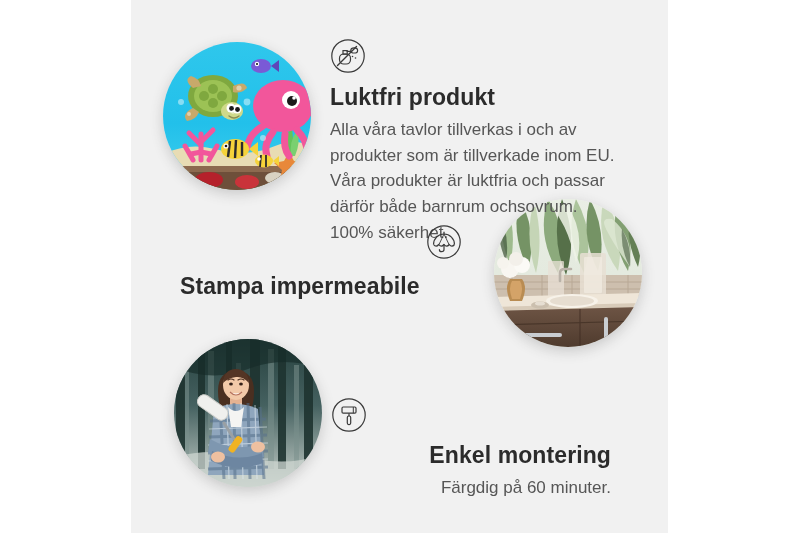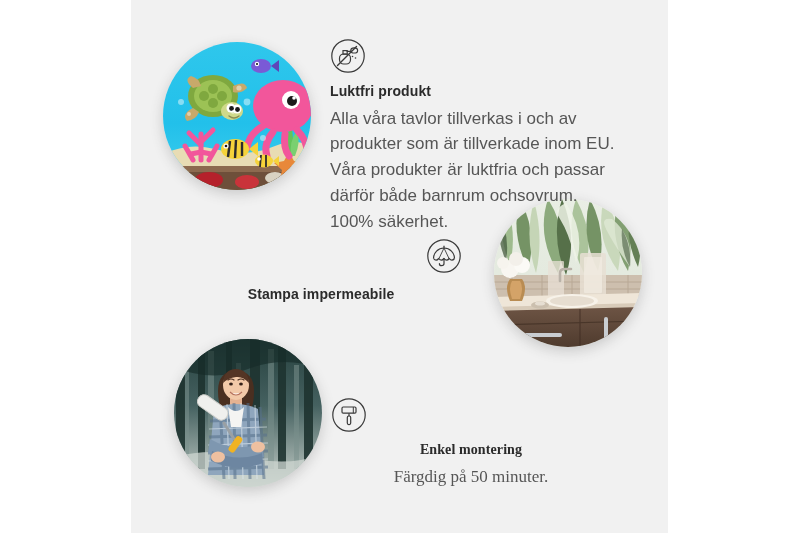--- a/index.html
+++ b/index.html
@@ -50,46 +50,46 @@
   
   #photo-bathroom { left: 494px; top: 199px; width: 148px; height: 148px; }
 
   
   #photo-installer { left: 174px; top: 339px; width: 148px; height: 148px; }
 
   
   .feature { position: absolute; }
   .feature .icon-wrap { display: block; }
   .feature .title {
-    font-size: 14px;
+    font-size: 23px;
     font-weight: bold;
     color: #2b2b2b;
     letter-spacing: .1px;
     margin: 0;
     line-height: 1.25;
     white-space: nowrap;
   }
   .feature .desc {
     font-size: 17px;
     color: #565656;
     line-height: 1.52;
     margin: 5px 0 0 0;
   }
 
   
   #feature-odourless { left: 330px; top: 38px; width: 288px; text-align: left; }
   #feature-odourless .title { margin-top: 9px; }
 
   
-  #feature-waterproof { left: 180px; top: 238px; width: 282px; text-align: center; }
+  #feature-waterproof { left: 180px; top: 224px; width: 282px; text-align: left; }
   #feature-waterproof .title { margin-top: 8px; }
   #feature-waterproof .desc { white-space: nowrap; }
 
   
-  #feature-assembly { left: 331px; top: 397px; width: 280px; text-align: center; font-family: Liberation Serif, serif; }
+  #feature-assembly { left: 331px; top: 397px; width: 280px; text-align: right; }
   #feature-assembly .title { margin-top: 8px; }
   #feature-assembly .desc { white-space: nowrap; }
 
   .icon-svg { display: block; }
   #feature-waterproof .icon-wrap { text-align: right; }
   #feature-waterproof .icon-svg { display: inline-block; }
 </style>
 </head>
 <body>
 
@@ -433,16 +433,16 @@
         <rect x="11" y="10" width="14" height="6.2" rx="1.2" fill="none" stroke="#3a3a3a" stroke-width="1.2"></rect>
 
         <path d="M22.3 10 L22.3 16.2" stroke="#3a3a3a" stroke-width="1"></path>
 
         <path d="M18 16.2 L18 19" stroke="#3a3a3a" stroke-width="1.2"></path>
 
         <rect x="16.3" y="19" width="3.4" height="8.6" rx="1.5" fill="none" stroke="#3a3a3a" stroke-width="1.2"></rect>
       </svg>
     </span>
     <h2 class="title">Enkel montering</h2>
-    <p class="desc">Färgdig på 50 minuter.</p>
+    <p class="desc">Färgdig på 60 minuter.</p>
   </div>
 
 </div>
 
 </body></html>

